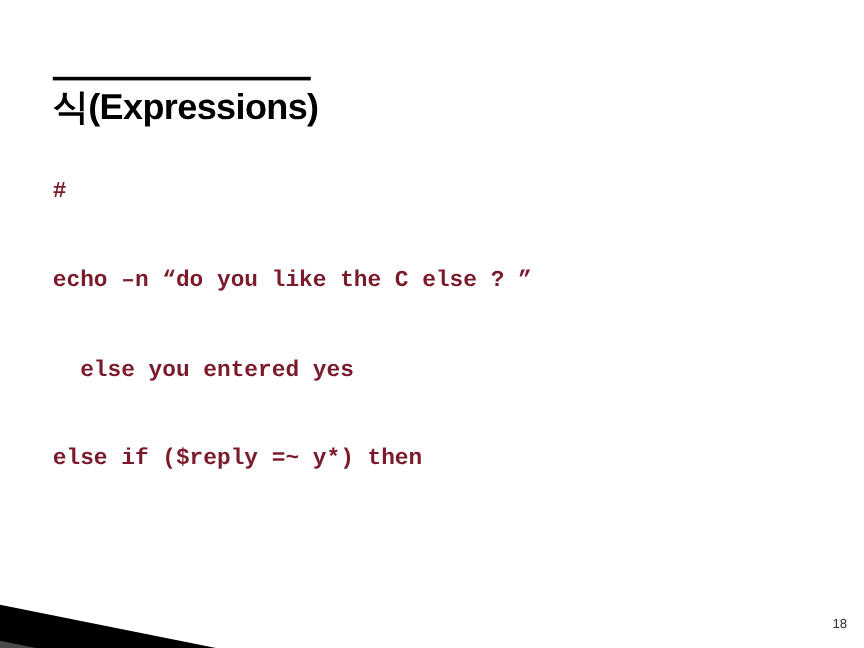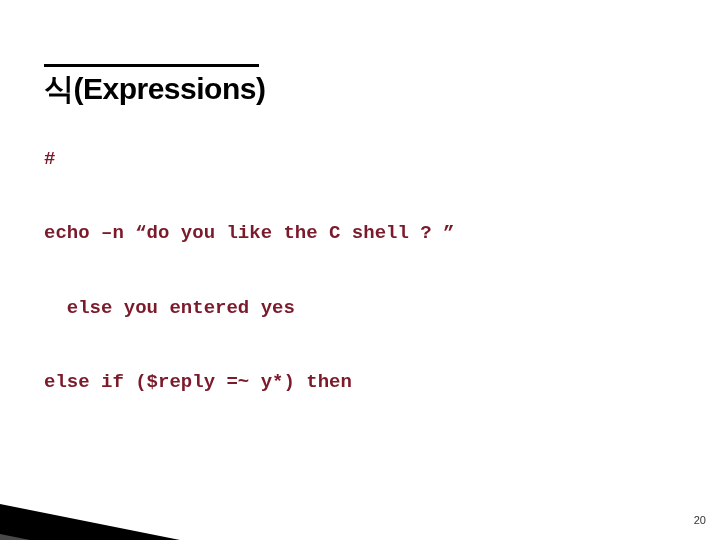--- a/index.html
+++ b/index.html
@@ -63,27 +63,27 @@
 </style>
 </head>
 <body>
 
 <div class="slide">
   <div class="title">식(Expressions)</div>
   <div class="underline"></div>
 
   <div class="code">
     <div>#</div>
-    <div>echo –n “do you like the C shell ? ”</div>
+    <div>echo –n “do you like the C else ? ”</div>
     <div>  else you entered yes</div>
     <div>else if ($reply =~ y*) then</div>
     
     
   </div>
 
   <svg class="accent" viewBox="0 0 420 180">
     <polygon points="0,180 420,180 300,120 0,60" fill="#000000"></polygon>
     <polygon points="0,180 300,180 200,130 0,90" fill="#7a7a7a" opacity="0.6"></polygon>
     <polygon points="0,180 220,180 140,140 0,115" fill="#bfbfbf" opacity="0.5"></polygon>
   </svg>
 
-  <div class="pagenum">20</div>
+  <div class="pagenum">18</div>
 </div>
 
 </body></html>

